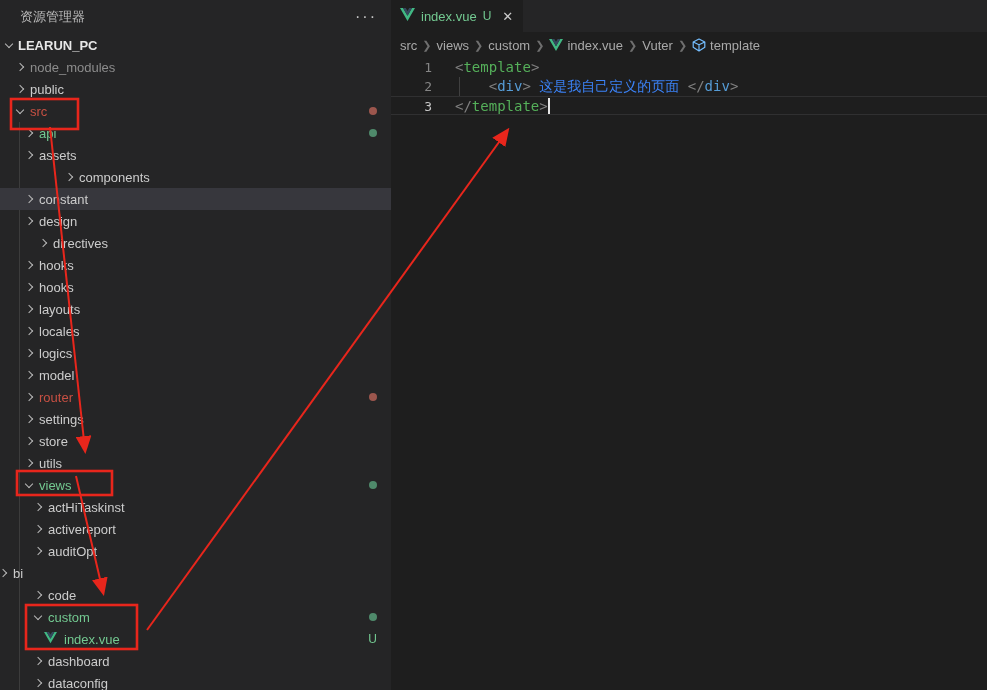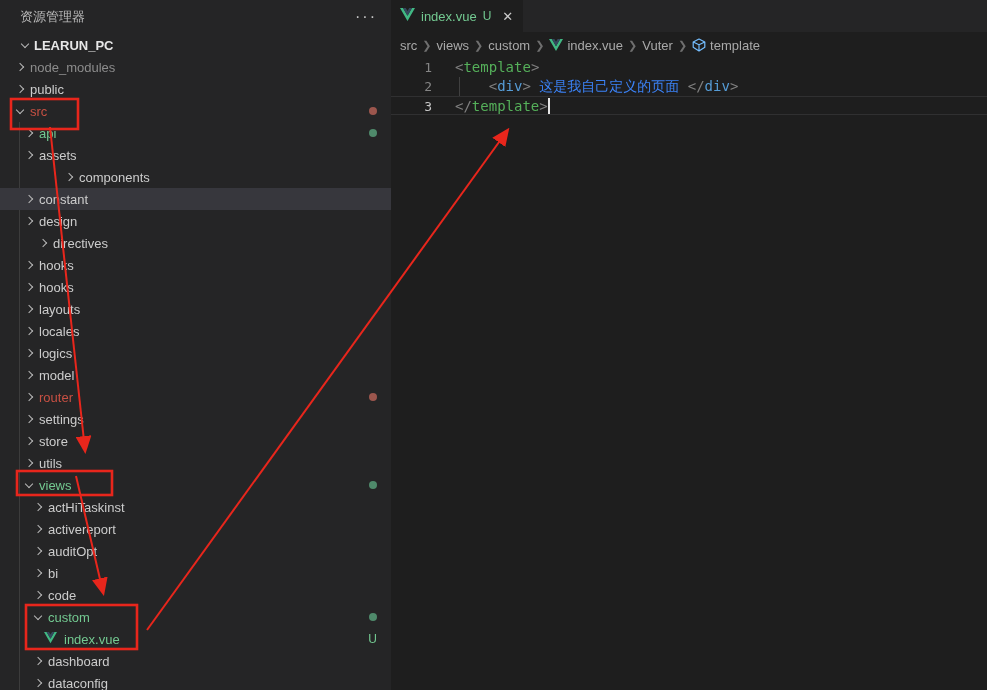--- a/index.html
+++ b/index.html
@@ -5,21 +5,21 @@
   * { margin:0; padding:0; box-sizing:border-box; }
   html,body { background:#111; }
   body { font-family:"Liberation Sans", sans-serif; }
   .screen { position:relative; width:987px; height:690px; overflow:hidden; background:#1e1e1e; }
 
   
   .sidebar { position:absolute; left:0; top:0; width:391px; height:690px; background:#252526; }
   .sidebar-header { height:34px; display:flex; align-items:center; justify-content:space-between; padding:0 14px 0 20px; }
   .sidebar-title { font-size:13px; color:#bbbbbb; }
   .more-btn { color:#c5c5c5; font-size:16px; letter-spacing:2px; line-height:10px; cursor:pointer; }
-  .root-row { height:22px; display:flex; align-items:center; padding-left:22px; color:#e7e7e7; font-weight:bold; font-size:13px; }
+  .root-row { height:22px; display:flex; align-items:center; padding-left:6px; color:#e7e7e7; font-weight:bold; font-size:13px; }
   .root-row .chev { margin-right:6px; }
   .tree { position:relative; }
   .indent-guide-tree { position:absolute; left:19px; top:66px; bottom:0; width:1px; background:#3c3c3c; }
   .row { position:relative; height:22px; display:flex; align-items:center; font-size:13px; color:#cccccc; cursor:pointer; }
   .row.selected { background:#37373d; }
   .row .label { margin-left:7px; white-space:nowrap; }
   .tone-dim { color:#8c8c8c; }
   .tone-red { color:#c75043; }
   .tone-green { color:#73c991; }
   .chev { width:6px; height:6px; border-right:1.4px solid #b8b8b8; border-bottom:1.4px solid #b8b8b8; display:inline-block; flex:none; }
@@ -163,21 +163,21 @@
           <span class="label tone-normal">actHiTaskinst</span>
         </div>
         <div class="row" style="padding-left: 35px;">
           <span class="chev right"></span>
           <span class="label tone-normal">activereport</span>
         </div>
         <div class="row" style="padding-left: 35px;">
           <span class="chev right"></span>
           <span class="label tone-normal">auditOpt</span>
         </div>
-        <div class="row" style="padding-left: 35px;">
+        <div class="row" style="">
           <span class="chev right"></span>
           <span class="label tone-normal">bi</span>
         </div>
         <div class="row" style="padding-left: 35px;">
           <span class="chev right"></span>
           <span class="label tone-normal">code</span>
         </div>
         <div class="row" style="padding-left: 35px;">
           <span class="chev down"></span>
           <span class="label tone-green">custom</span>

